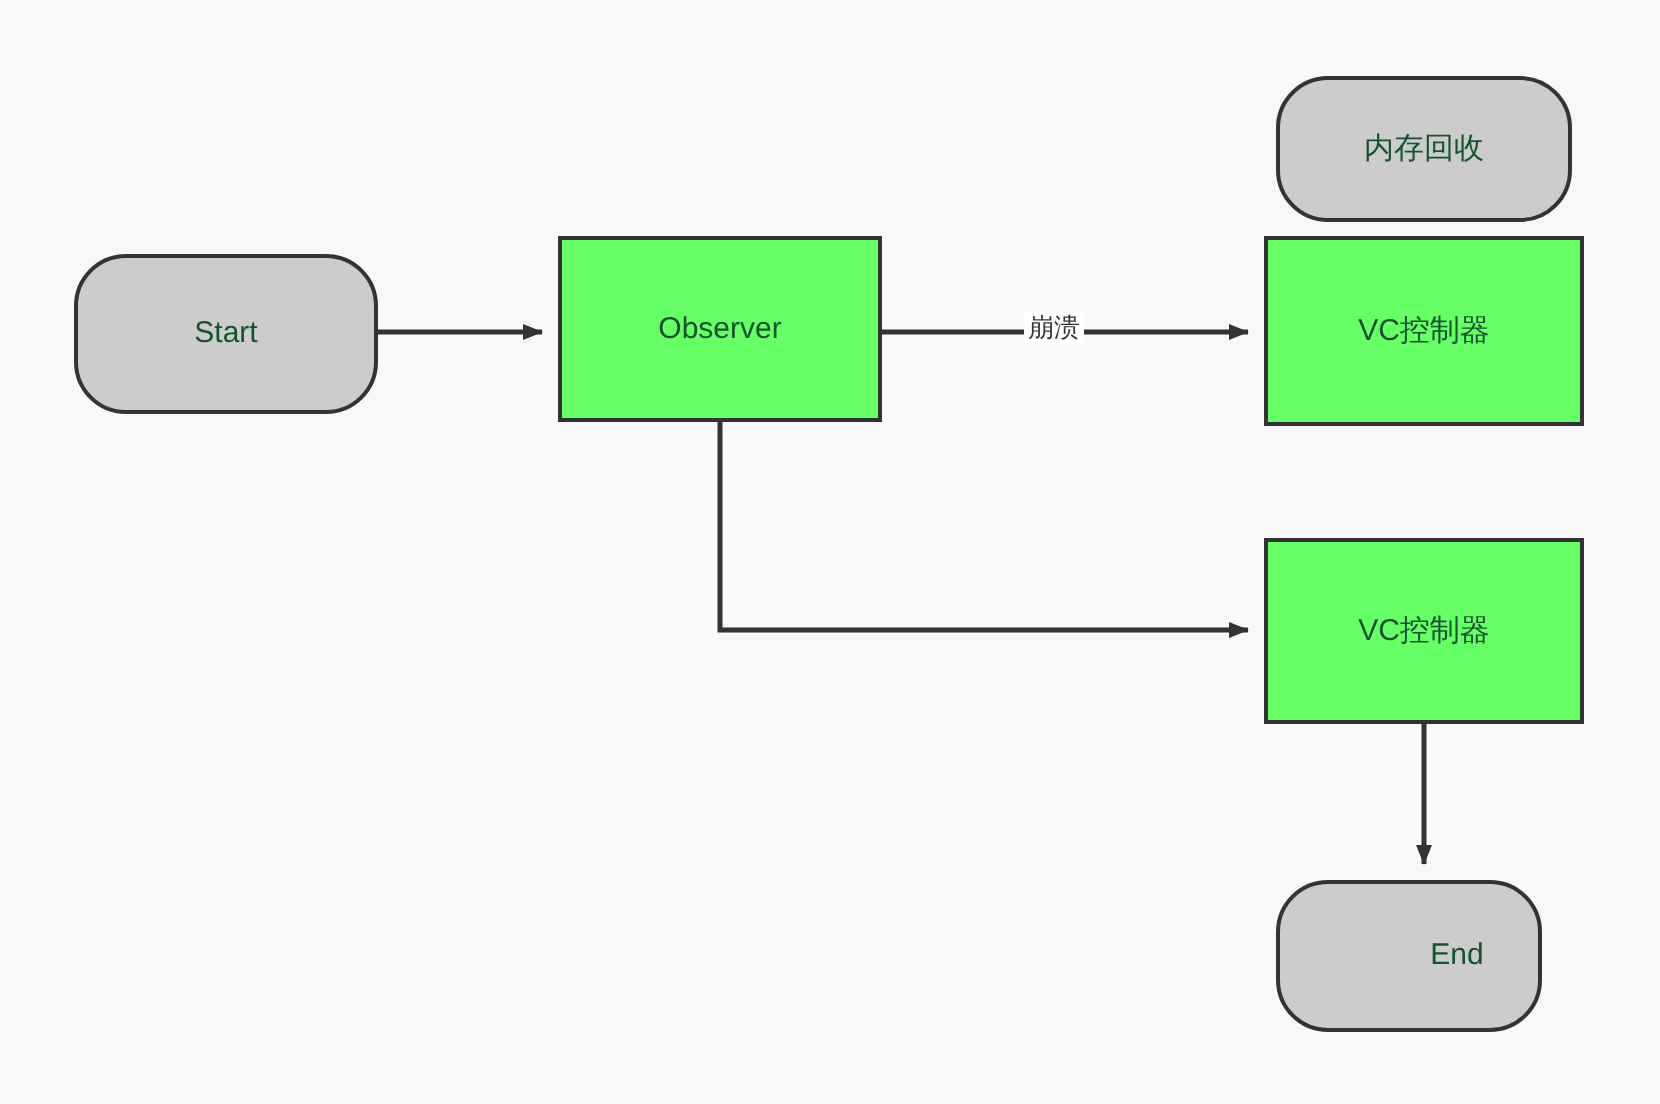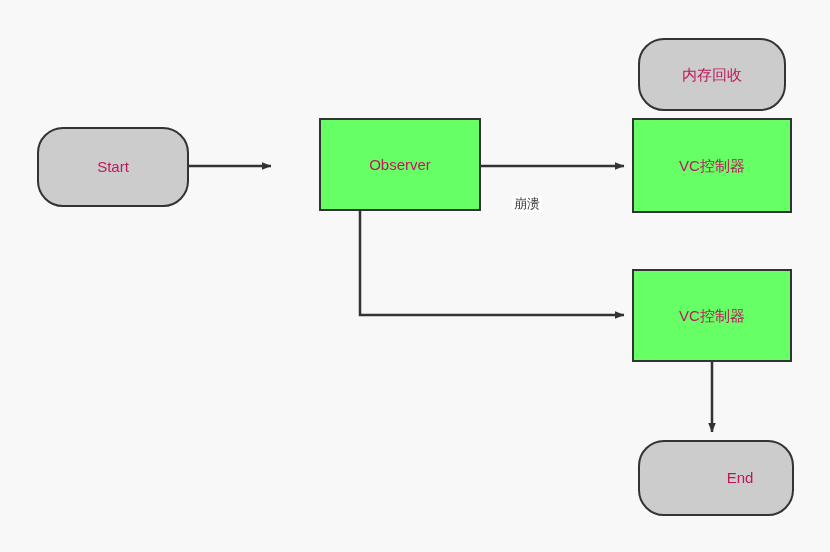--- a/index.html
+++ b/index.html
@@ -26,21 +26,21 @@
     width: 830px;
     height: 552px;
   }
   .node {
     position: absolute;
     box-sizing: border-box;
     display: flex;
     align-items: center;
     justify-content: center;
     border: 2px solid #333333;
-    color: #be185d;
+    color: #14532d;
     font-size: 15px;
     line-height: 1.2;
     text-align: center;
     white-space: nowrap;
   }
   .node.process {
     background: #66ff66;
     border-radius: 0;
   }
   .node.terminal {
@@ -52,27 +52,27 @@
     background: #ffffff;
     color: #333333;
     font-size: 13px;
     line-height: 1.1;
     padding: 1px 2px;
     white-space: nowrap;
   }
 
   
   #node-start      { left: 37px;  top: 127px; width: 152px; height: 80px; }
-  #node-observer   { left: 279px; top: 118px; width: 162px; height: 93px; margin-left: 40px; }
+  #node-observer   { left: 279px; top: 118px; width: 162px; height: 93px; }
   #node-memory     { left: 638px; top: 38px;  width: 148px; height: 73px; }
   #node-vc-top     { left: 632px; top: 118px; width: 160px; height: 95px; }
   #node-vc-bottom  { left: 632px; top: 269px; width: 160px; height: 93px; }
-  #node-end        { left: 638px; top: 440px; width: 156px; height: 76px; padding-left: 48px; }
+  #node-end        { left: 638px; top: 440px; width: 133px; height: 76px; padding-left: 48px; }
 
-  #edge-label-crash { left: 512px; top: 156px; margin-top: 40px; }
+  #edge-label-crash { left: 512px; top: 156px; }
 </style>
 </head>
 <body>
 
 <div id="flowchart-canvas">
 
   <svg class="edge-layer" viewBox="0 0 830 552" width="830" height="552" xmlns="http://www.w3.org/2000/svg">
     <defs>
       <marker id="arrowhead" markerWidth="10" markerHeight="8" refX="9.5" refY="4" orient="auto" markerUnits="userSpaceOnUse">
         <path d="M0,0 L10,4 L0,8 z" fill="#333333"></path>

